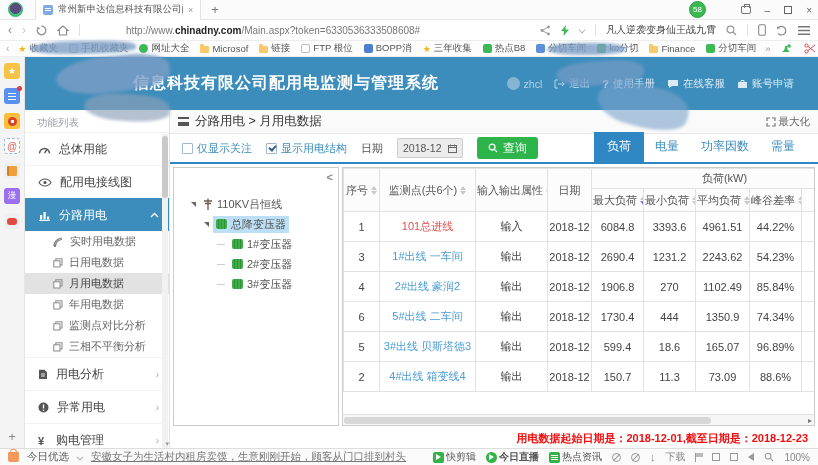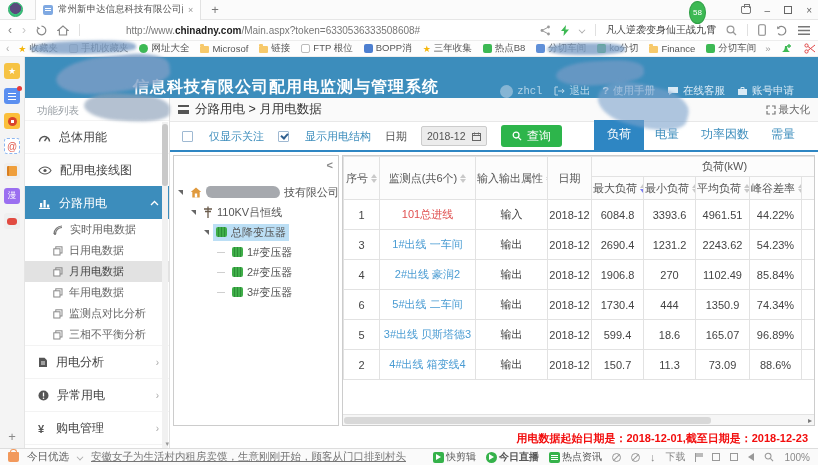--- a/index.html
+++ b/index.html
@@ -12,21 +12,21 @@
   .avatar{width:15px;height:15px;border-radius:50%;margin:0 12px 0 8px;
     background:radial-gradient(circle at 50% 42%,#5b4a7e 0 54%,#3cc47c 55% 100%);border:1px solid #2aa968;}
   .btab{display:flex;align-items:center;gap:5px;height:20px;padding:0 7px;background:#fff;
     border-left:1px solid #e2e2e2;border-right:1px solid #e2e2e2;max-width:170px;}
   .favicon{width:10px;height:10px;border-radius:2px;background:#7fa9e2;position:relative;flex:0 0 auto;}
   .favicon::after{content:"";position:absolute;left:2px;top:3px;width:6px;height:1px;background:#fff;box-shadow:0 2px 0 #fff;}
   .btab .t{font-size:9.5px;color:#555;white-space:nowrap;overflow:hidden;max-width:125px;}
   .xsm{font-size:9px;color:#999;cursor:default;}
   .newtab{font-size:13px;color:#777;margin-left:10px;}
   .winctrl{position:absolute;right:6px;top:0;height:20px;display:flex;align-items:center;gap:14px;}
-  .badge58{position:absolute;right:112px;top:1px;width:17px;height:23px;border-radius:50%;background:#3db954;
+  .badge58{position:absolute;right:112px;top:1px;width:17px;height:17px;border-radius:50%;background:#3db954;
     border:1px solid #2e9e44;color:#fff;font-size:8px;display:flex;align-items:center;justify-content:center;z-index:20;}
   .wbtn{font-size:10px;color:#666;}
   .boxico{display:inline-block;width:8px;height:8px;border:1px solid #666;}
   .shirt{display:inline-block;width:10px;height:8px;border:1px solid #777;border-radius:1px 1px 2px 2px;position:relative;}
   .shirt::before{content:"";position:absolute;left:2px;top:-3px;width:4px;height:3px;border:1px solid #777;border-bottom:none;}
 
   .addrbar{height:21px;display:flex;align-items:center;background:#fff;border-bottom:1px solid #ededed;padding:0 8px;gap:10px;}
   .navg{font-size:12px;color:#8a8a8a;line-height:1;}
   .navg.dis{color:#c8c8c8;}
   .icg{display:inline-flex;align-items:center;}
@@ -63,21 +63,21 @@
   .tl-weibo::before{content:"";width:9px;height:9px;border-radius:50%;background:radial-gradient(circle,#fff 0 30%,#d9442c 31% 100%);}
   .tl-at{background:#fff;border:1px dashed #8cb6ef;color:#e05a4e;font-size:10px;}
   .tl-book{background:#efefef;}
   .tl-book::before{content:"";width:8px;height:10px;background:#ef9f3c;border-left:2px solid #d87f22;border-radius:1px;}
   .tl-comic{background:#9b6ff0;font-size:8.5px;}
   .tl-game{background:#efefef;}
   .tl-game::before{content:"";width:10px;height:7px;background:#e14b41;border-radius:3px;}
   .strip .plus{position:absolute;bottom:4px;font-size:13px;color:#888;}
 
   .appcol{flex:1;display:flex;flex-direction:column;min-width:0;}
-  .apphdr{height:41px;background:#3c8dbc;display:flex;align-items:flex-end;color:#fff;position:relative;font-family:Liberation Mono, monospace;}
+  .apphdr{height:53px;background:#3c8dbc;display:flex;align-items:center;color:#fff;position:relative;}
   .apptitle{font-size:16px;font-weight:bold;letter-spacing:1px;padding-left:108px;white-space:nowrap;}
   .hmenu{margin-left:auto;display:flex;align-items:center;gap:12px;padding-right:24px;font-size:10.5px;color:#d9eaf5;}
   .hitem{display:inline-flex;align-items:center;gap:4px;white-space:nowrap;}
   .hitem .q{font-weight:bold;font-size:11px;}
   .uavatar{width:13px;height:13px;border-radius:50%;background:#9fc3dc;}
 
   .appbody{flex:1;display:flex;min-height:0;}
   .sidebar{width:145px;background:#fff;border-right:1px solid #e2e2e2;position:relative;overflow:hidden;}
   .sbtitle{font-size:10.5px;color:#9aa0a6;padding:6px 12px;height:22px;}
   .mitem{height:33px;display:flex;align-items:center;gap:8px;padding:0 10px 0 13px;font-size:12px;color:#444;border-top:1px solid #f3f3f3;}
@@ -90,21 +90,21 @@
   .sbthumb{position:absolute;top:2px;left:0;width:6px;height:62px;background:#c9c9c9;border-radius:3px;}
   .sbarr{position:absolute;right:0px;bottom:0px;font-size:7px;color:#999;}
 
   .main{flex:1;display:flex;flex-direction:column;min-width:0;background:#fff;position:relative;}
   .crumbbar{height:24px;display:flex;align-items:center;background:#fafafa;border-bottom:1px solid #e8e8e8;padding:0 8px;font-size:12.5px;color:#333;gap:6px;}
   .mbars{display:inline-block;width:11px;height:9px;border-top:2px solid #555;border-bottom:2px solid #555;position:relative;}
   .mbars::after{content:"";position:absolute;left:0;top:2.5px;width:11px;height:2px;background:#555;}
   .maxi{margin-left:auto;display:flex;align-items:center;gap:3px;font-size:10.5px;color:#666;}
 
   .filterbar{height:28px;display:flex;align-items:center;gap:14px;padding:0 12px;font-size:11px;position:relative;}
-  .cbl{display:inline-flex;align-items:center;gap:16px;color:#3c8dbc;}
+  .cbl{display:inline-flex;align-items:center;gap:4px;color:#3c8dbc;}
   .cb{width:11px;height:11px;border:1px solid #9fb9d2;background:#fff;border-radius:1px;position:relative;flex:0 0 auto;}
   .cb.on::after{content:"";position:absolute;left:2px;top:1px;width:5px;height:3px;border-left:2px solid #2f5f8f;border-bottom:2px solid #2f5f8f;transform:rotate(-48deg);}
   .dtlbl{color:#555;}
   .dtinput{display:flex;align-items:center;gap:6px;width:66px;height:20px;background:#ececec;border:1px solid #ccc;border-radius:2px;padding:0 5px;color:#555;font-size:10.5px;}
   .qbtn{display:inline-flex;align-items:center;gap:5px;height:22px;padding:0 11px;background:#2db54b;border-radius:3px;color:#fff;font-size:12px;}
   .tabs{margin-left:auto;display:flex;align-items:flex-end;height:100%;}
   .tab{font-size:12px;color:#3c8dbc;padding:0 11px 7px;}
   .tab.active{background:#2e86c3;color:#fff;padding:6px 13px 7px;}
   .blueline{height:2px;background:#2e86c3;}
 
@@ -544,33 +544,20 @@
                 <span class="tab">功率因数</span>
                 <span class="tab">需量</span>
               </span>
           </div>
           <div class="blueline"></div>
 
           <div class="content">
             <div class="panel treepanel">
               <span class="collapse">&lt;</span>
               <div class="tree" id="tree">
-                  <div class="tnode" style="padding-left: 4px;">
-                    <span class="texp"></span>
-                    <span class="tlabel">
-                      <span>
-                        <svg width="12" height="11" viewBox="0 0 12 11">
-                          <path d="M6 .5L.8 5h1.5v5.5h7.4V5h1.5z" fill="#e09a3e"></path>
-                          <rect x="4.8" y="6.5" width="2.4" height="4" fill="#fff"></rect>
-                        </svg>
-                      </span>
-                      <span class="redact"></span>
-                      <span>技有限公司</span>
-                    </span>
-                  </div>
                   <div class="tnode" style="padding-left: 17px;">
                     <span class="texp"></span>
                     <span class="tlabel">
                       <span>
                         <svg width="10" height="12" viewBox="0 0 10 12">
                           <path d="M5 .5V12M1 3h8M2 5.5h6" stroke="#6a5b4c" stroke-width="1.3"></path>
                         </svg>
                       </span>
                       <span>110KV吕恒线</span>
                     </span>

